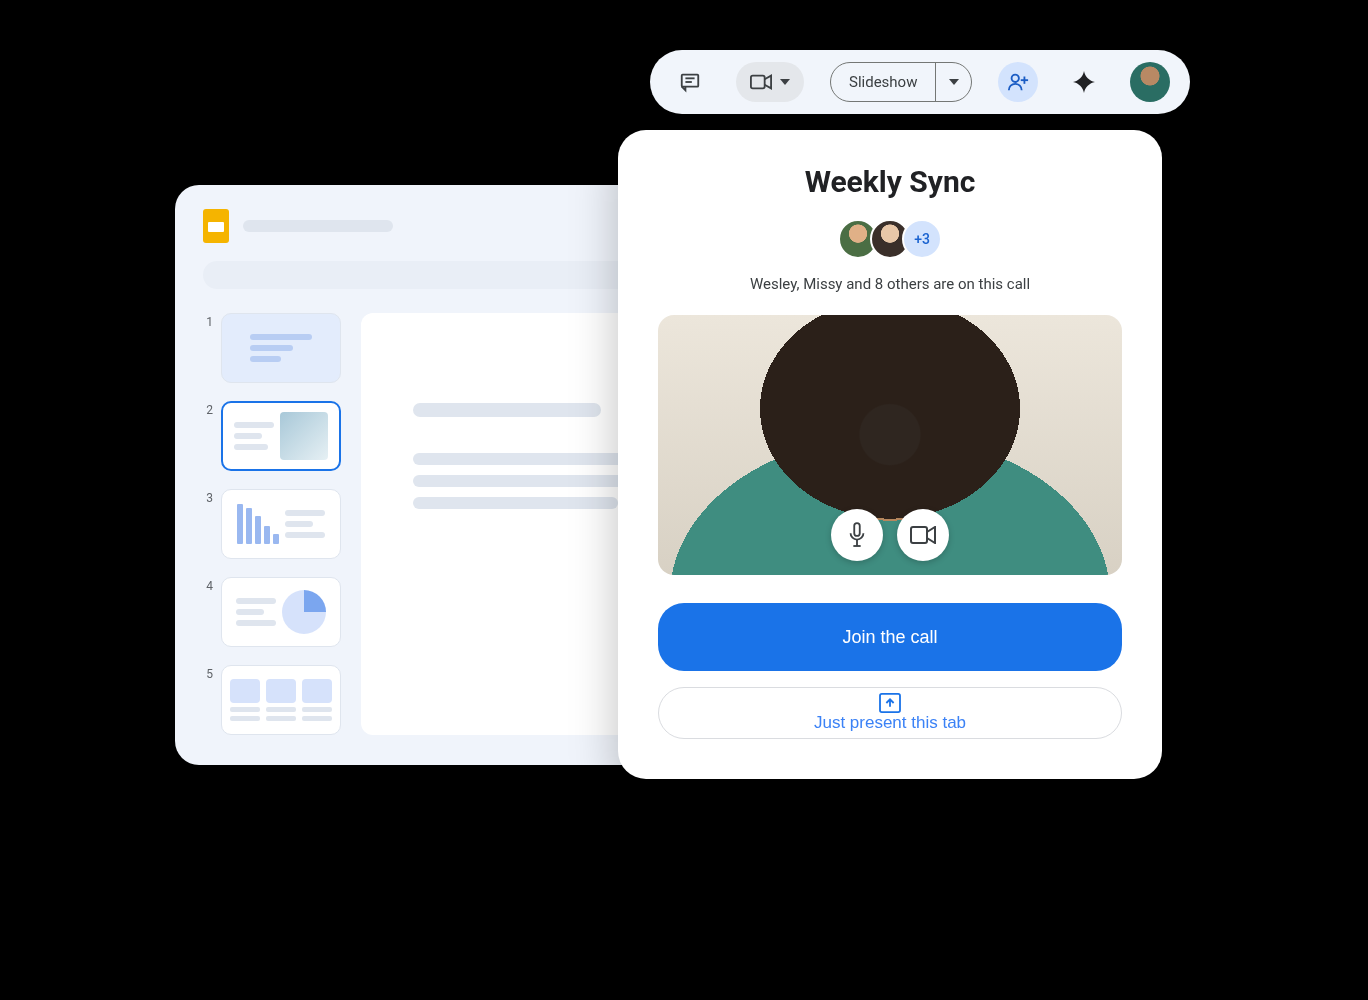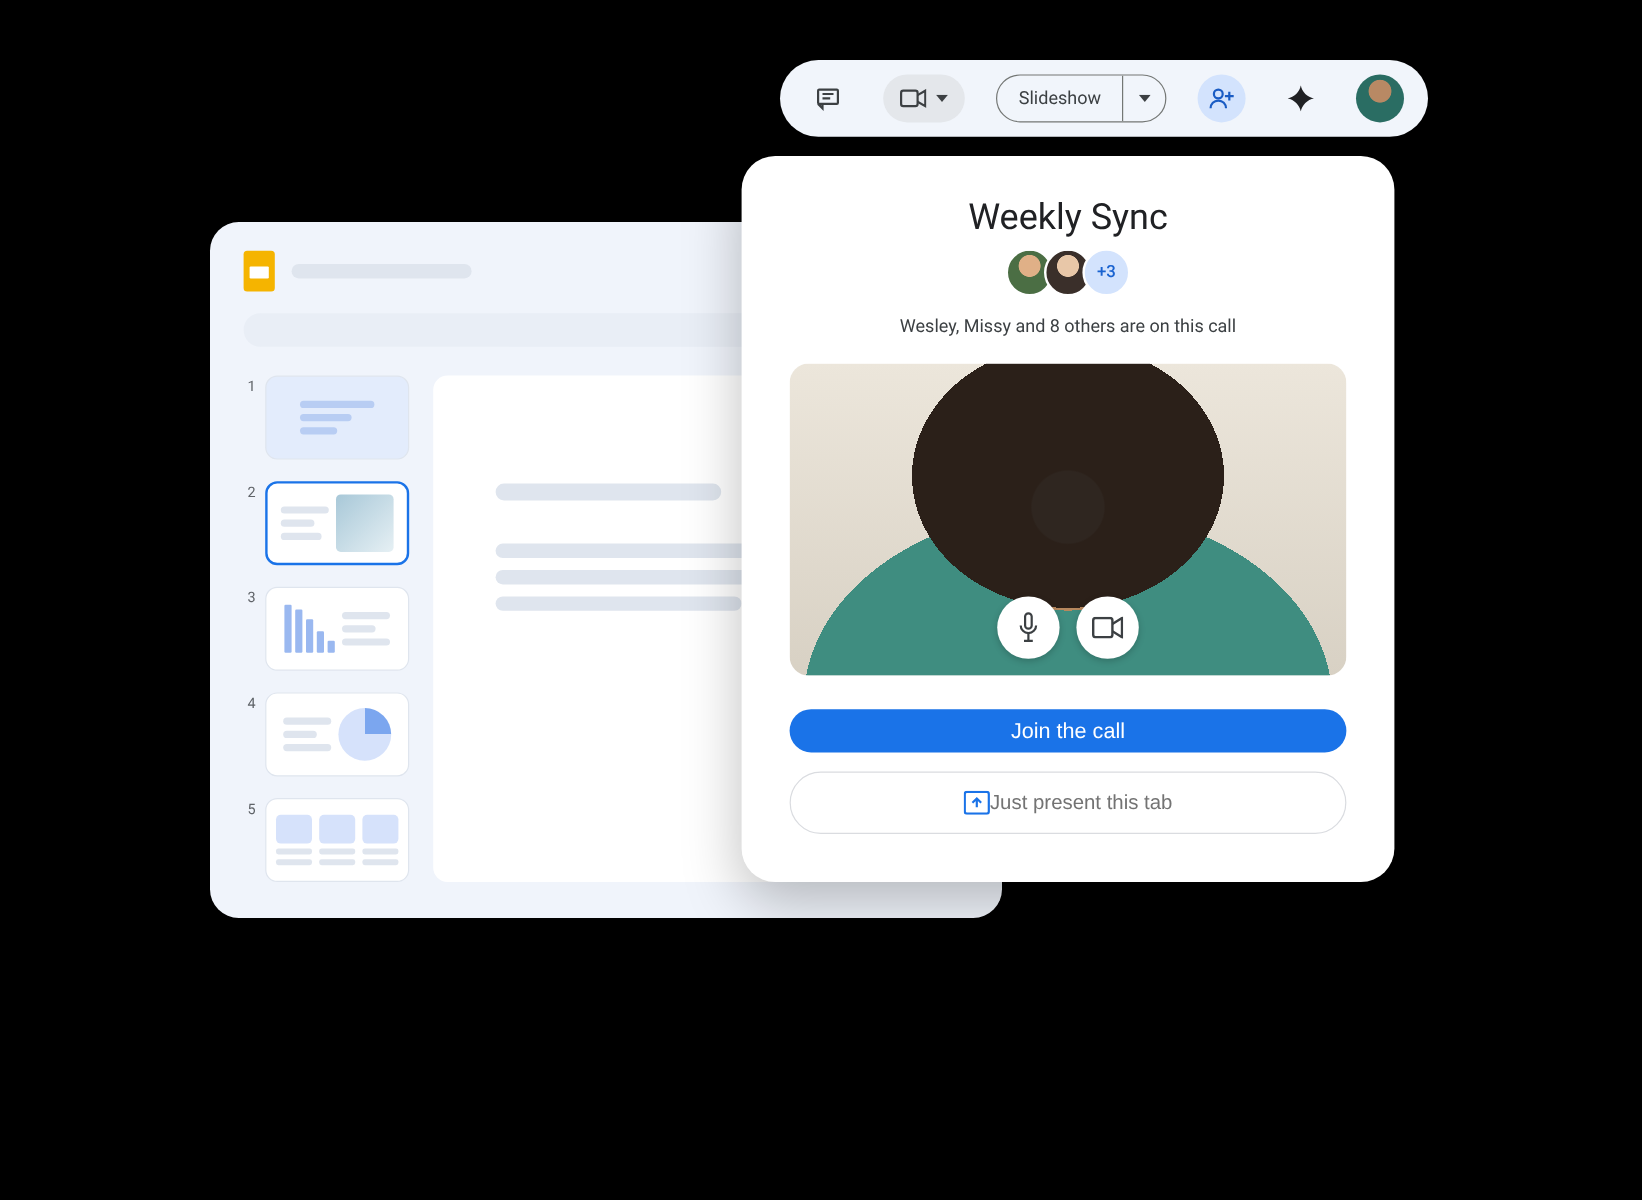--- a/index.html
+++ b/index.html
@@ -164,22 +164,22 @@
     background: #fff;
     border-radius: 28px;
     box-shadow: 0 16px 48px rgba(0,0,0,0.25);
     padding: 34px 40px 40px;
     z-index: 20;
     display:flex; flex-direction:column; align-items:center;
   }
   .meet-title {
     font-size: 30px;
     color: #202124;
-    font-weight: 400;
-    margin-bottom: 8px;
+    font-weight: 700;
+    margin-bottom: 20px;
     text-align:center;
   }
   .avatar-row {
     display:flex; align-items:center; margin-bottom:16px;
   }
   .avatar {
     width:40px;height:40px;border-radius:50%;
     border:2px solid #fff;
     margin-left:-8px;
     background:#ccc;
@@ -213,34 +213,34 @@
     display:flex; gap:14px;
   }
   .ctrl-btn {
     width:52px;height:52px;border-radius:50%;
     background:#fff;
     display:flex;align-items:center;justify-content:center;
     box-shadow:0 2px 6px rgba(0,0,0,0.2);
     cursor:pointer;
   }
   .primary-btn {
-    width:100%; height:36px;
+    width:100%; height:68px;
     background:#1a73e8; color:#fff;
     border:none; border-radius:26px;
     font-size:18px; font-weight:500;
     cursor:pointer;
     margin-bottom:16px;
   }
   .secondary-btn {
     width:100%; height:52px;
-    background:#fff; color:#737373;
+    background:#fff; color:#3b82f6;
     border:1px solid #dadce0; border-radius:26px;
     font-size:17px; font-weight:500;
     cursor:pointer;
-    display:flex; align-items:center; justify-content:center; 
+    display:flex; align-items:center; justify-content:center; flex-direction:column;
   }
 </style>
 </head>
 <body>
 
 <div class="slides-window">
   <div class="slides-header">
     <div class="slides-logo"></div>
     <div class="title-skeleton"></div>
   </div>

